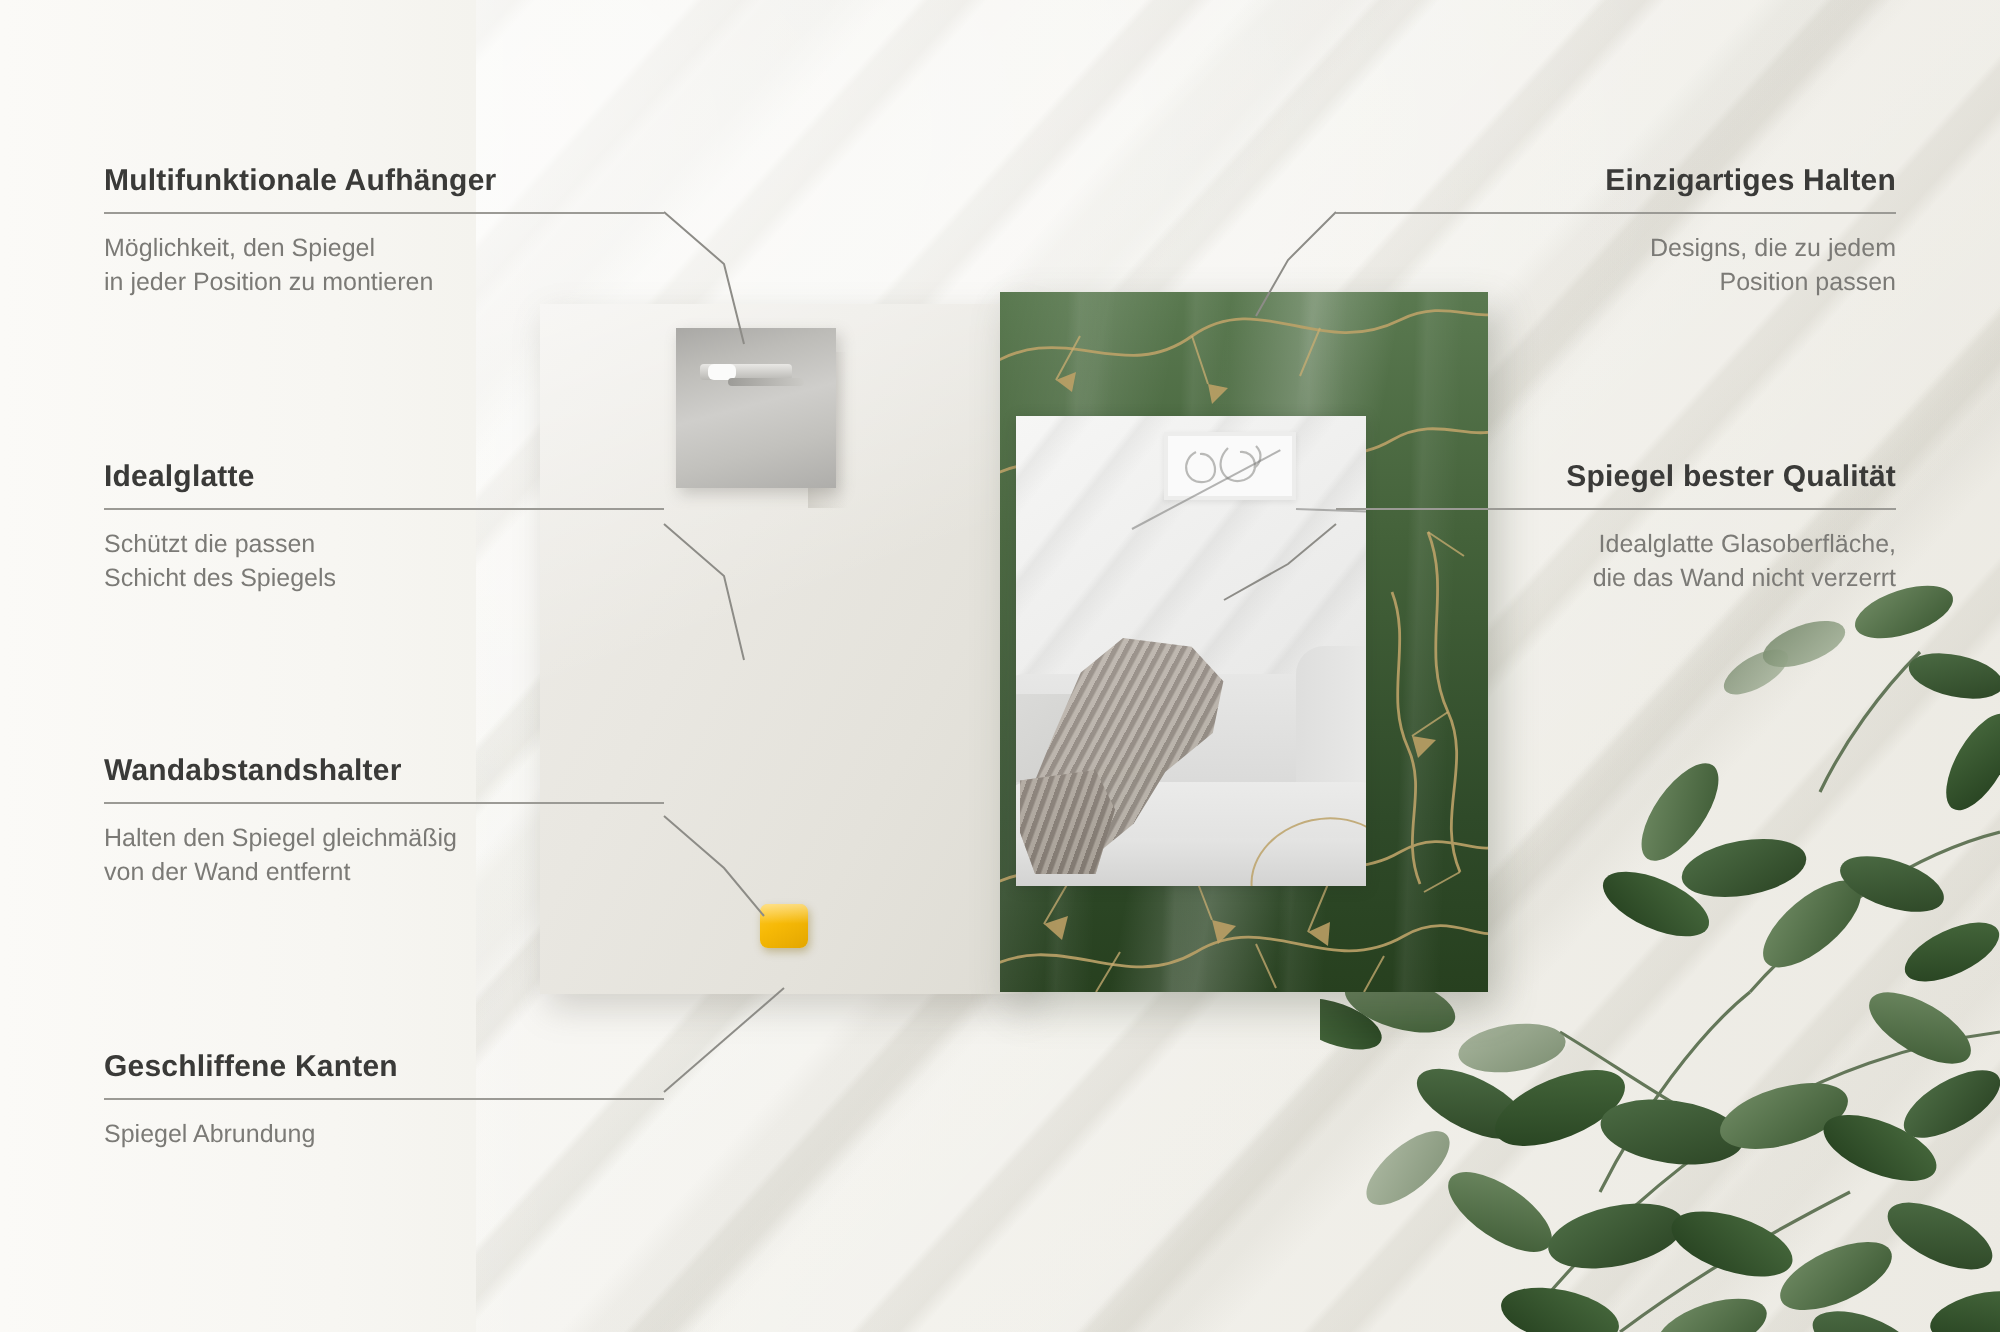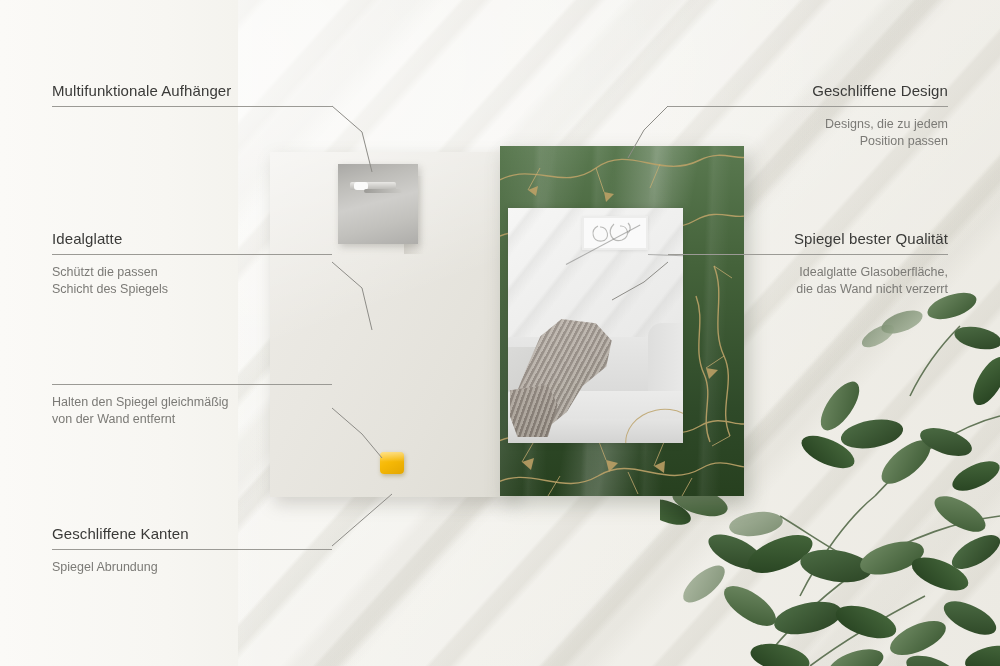--- a/index.html
+++ b/index.html
@@ -271,21 +271,21 @@
     transform: rotate(-12deg);
   }
 
   
   .foliage { position:absolute; right:0; bottom:0; width: 340px; height: 400px; }
 
   
   .callout { position: absolute; }
   .callout .title {
     font-size: 15px;
-    font-weight: normal;
+    font-weight: bold;
     color: #3a3a38;
     letter-spacing: .1px;
     white-space: nowrap;
   }
   .callout .rule {
     height: 1px;
     background: #9b9a95;
     margin-top: 7px;
   }
   .callout .desc {
@@ -459,43 +459,46 @@
       <path d="M332 408 L 362 434 L 382 458"></path>
       <path d="M332 546 L 362 520 L 392 494"></path>
       <path d="M668 106 L 644 130 L 628 158"></path>
       <path d="M668 262 L 644 282 L 612 300"></path>
     </g>
   </svg>
 
   <div class="callout left" style="left:52px; top:82px; width:280px;">
     <div class="title">Multifunktionale Aufhänger</div>
     <div class="rule"></div>
+    <div class="desc">Möglichkeit, den Spiegel
+in jeder Position zu montieren</div>
   </div>
 
   <div class="callout left" style="left:52px; top:230px; width:280px;">
     <div class="title">Idealglatte</div>
     <div class="rule"></div>
     <div class="desc">Schützt die passen
 Schicht des Spiegels</div>
   </div>
 
   <div class="callout left" style="left:52px; top:377px; width:280px;">
+    <div class="title">Wandabstandshalter</div>
     <div class="rule"></div>
     <div class="desc">Halten den Spiegel gleichmäßig
 von der Wand entfernt</div>
   </div>
 
   <div class="callout left" style="left:52px; top:525px; width:280px;">
     <div class="title">Geschliffene Kanten</div>
     <div class="rule"></div>
     <div class="desc">Spiegel Abrundung</div>
   </div>
 
   <div class="callout right" style="left:668px; top:82px; width:280px;">
-    <div class="title">Geschliffene Design</div>
+    <div class="title">Einzigartiges Halten</div>
     <div class="rule"></div>
     <div class="desc">Designs, die zu jedem
 Position passen</div>
   </div>
 
   <div class="callout right" style="left:668px; top:230px; width:280px;">
     <div class="title">Spiegel bester Qualität</div>
     <div class="rule"></div>
     <div class="desc">Idealglatte Glasoberfläche,
 die das Wand nicht verzerrt</div>

